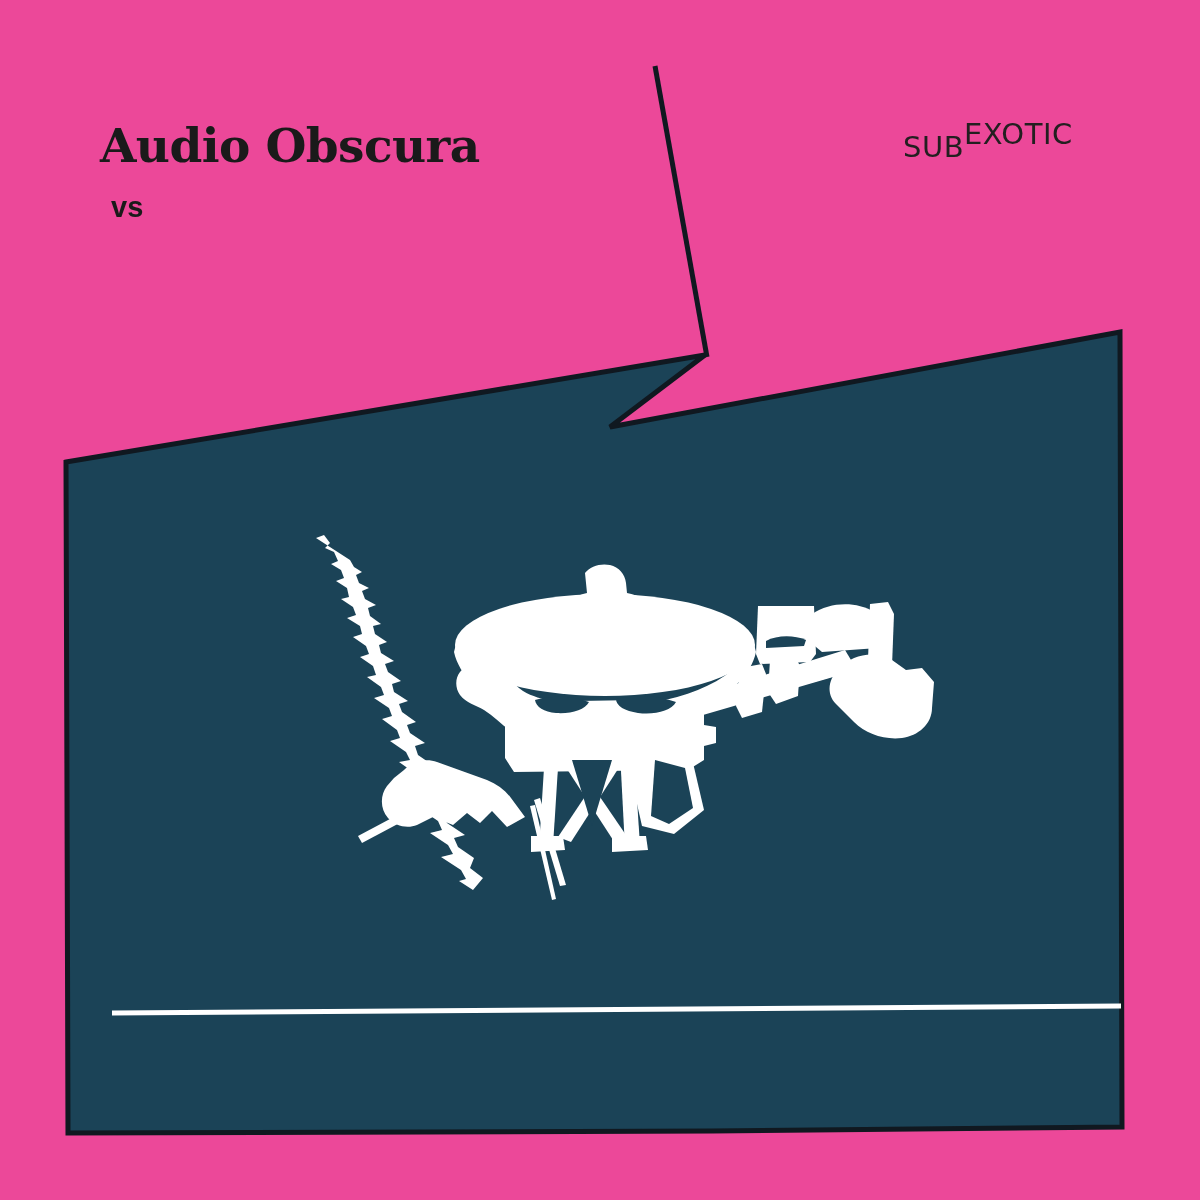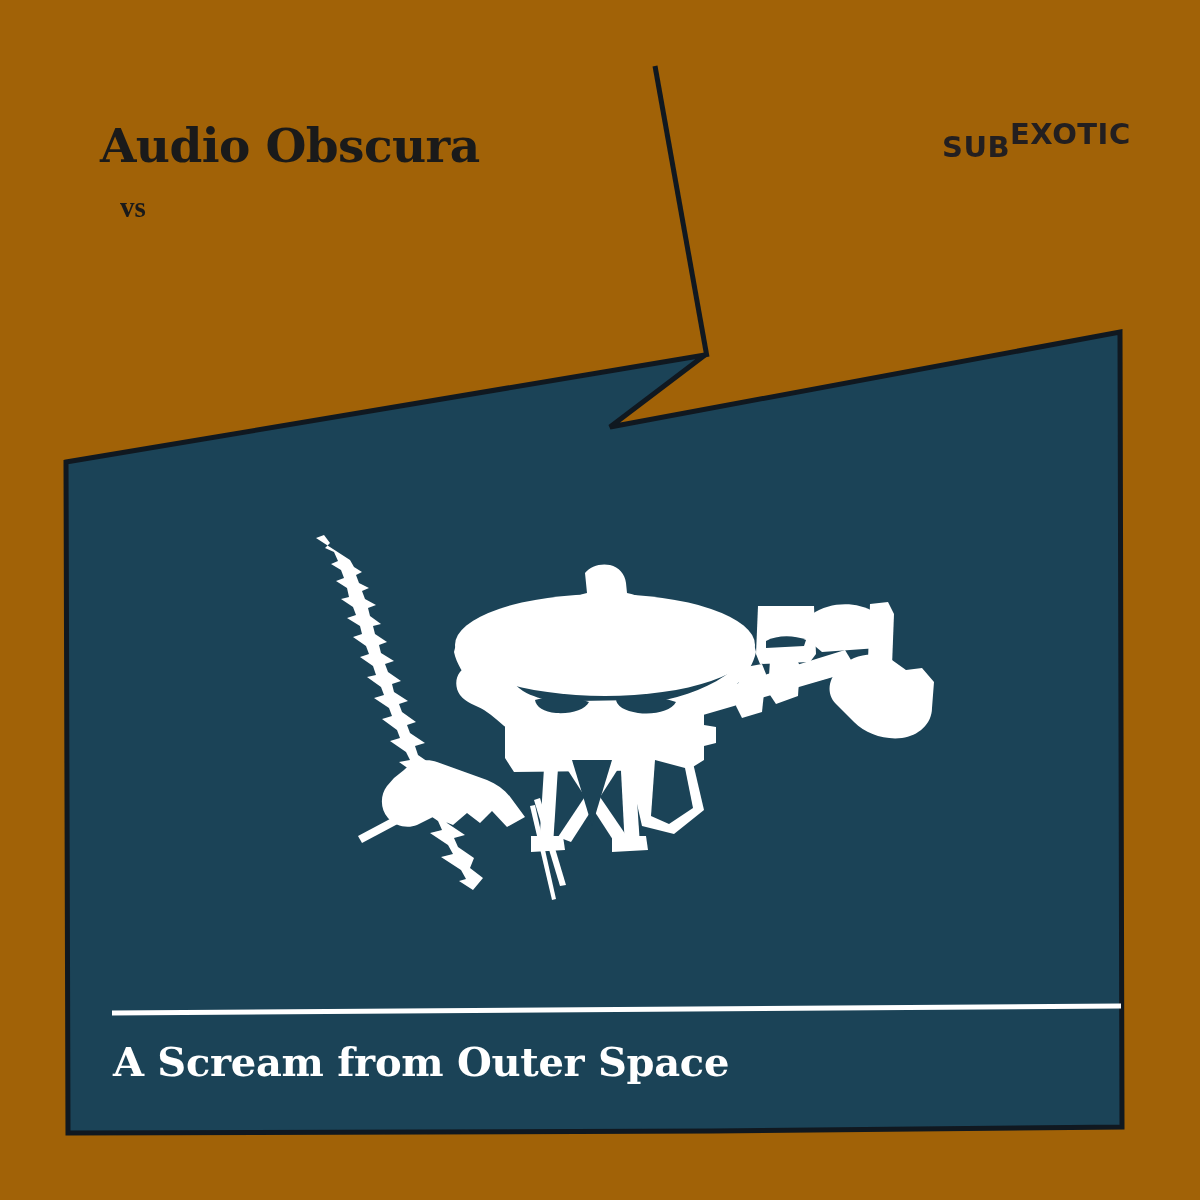--- a/index.html
+++ b/index.html
@@ -5,21 +5,21 @@
 <style>
   html, body {
     margin: 0;
     padding: 0;
     background: #ffffff;
   }
   #cover {
     position: relative;
     width: 1200px;
     height: 1200px;
-    background: #a16207;
+    background: #ec4899;
     overflow: hidden;
     font-family: "DejaVu Serif", serif;
   }
   #art-svg {
     position: absolute;
     left: 0;
     top: 0;
     width: 1200px;
     height: 1200px;
     display: block;
@@ -41,23 +41,23 @@
     font-family: "DejaVu Serif", serif;
     font-weight: bold;
     font-size: 47px;
     letter-spacing: -0.6px;
     color: #1a1a1a;
     white-space: nowrap;
     line-height: 1;
   }
   #vs-label {
     position: absolute;
-    left: 120px;
+    left: 111px;
     top: 193px;
-    font-family: Liberation Serif, serif;
+    font-family: Liberation Sans, sans-serif;
     font-weight: bold;
     font-size: 29px;
     letter-spacing: 0px;
     color: #1a1a1a;
     white-space: nowrap;
     line-height: 1;
   }
   #artist-b {
     position: absolute;
     left: 99px;
@@ -66,25 +66,25 @@
     font-weight: bold;
     font-size: 47px;
     letter-spacing: -0.6px;
     color: #1a1a1a;
     white-space: nowrap;
     line-height: 1;
   }
 
   #label-logo {
     position: absolute;
-    left: 942px;
+    left: 903px;
     top: 133px;
     white-space: nowrap;
     font-family: "DejaVu Sans", sans-serif;
-    font-weight: bold;
+    font-weight: normal;
     color: #231f20;
     line-height: 1;
   }
   #label-logo .logo-sub {
     font-size: 29px;
     letter-spacing: 0.5px;
     vertical-align: baseline;
   }
   #label-logo .logo-exotic {
     font-size: 29px;
@@ -209,15 +209,14 @@
 
     <div id="artist-a">Audio Obscura</div>
 
     <div id="vs-label">vs</div>
 
 
     <div id="label-logo">
       <span class="logo-sub">SUB</span><span class="logo-exotic">EXOTIC</span>
     </div>
 
-    <div id="release-title">A Scream from Outer Space</div>
   </div>
 </div>
 
 </body></html>

